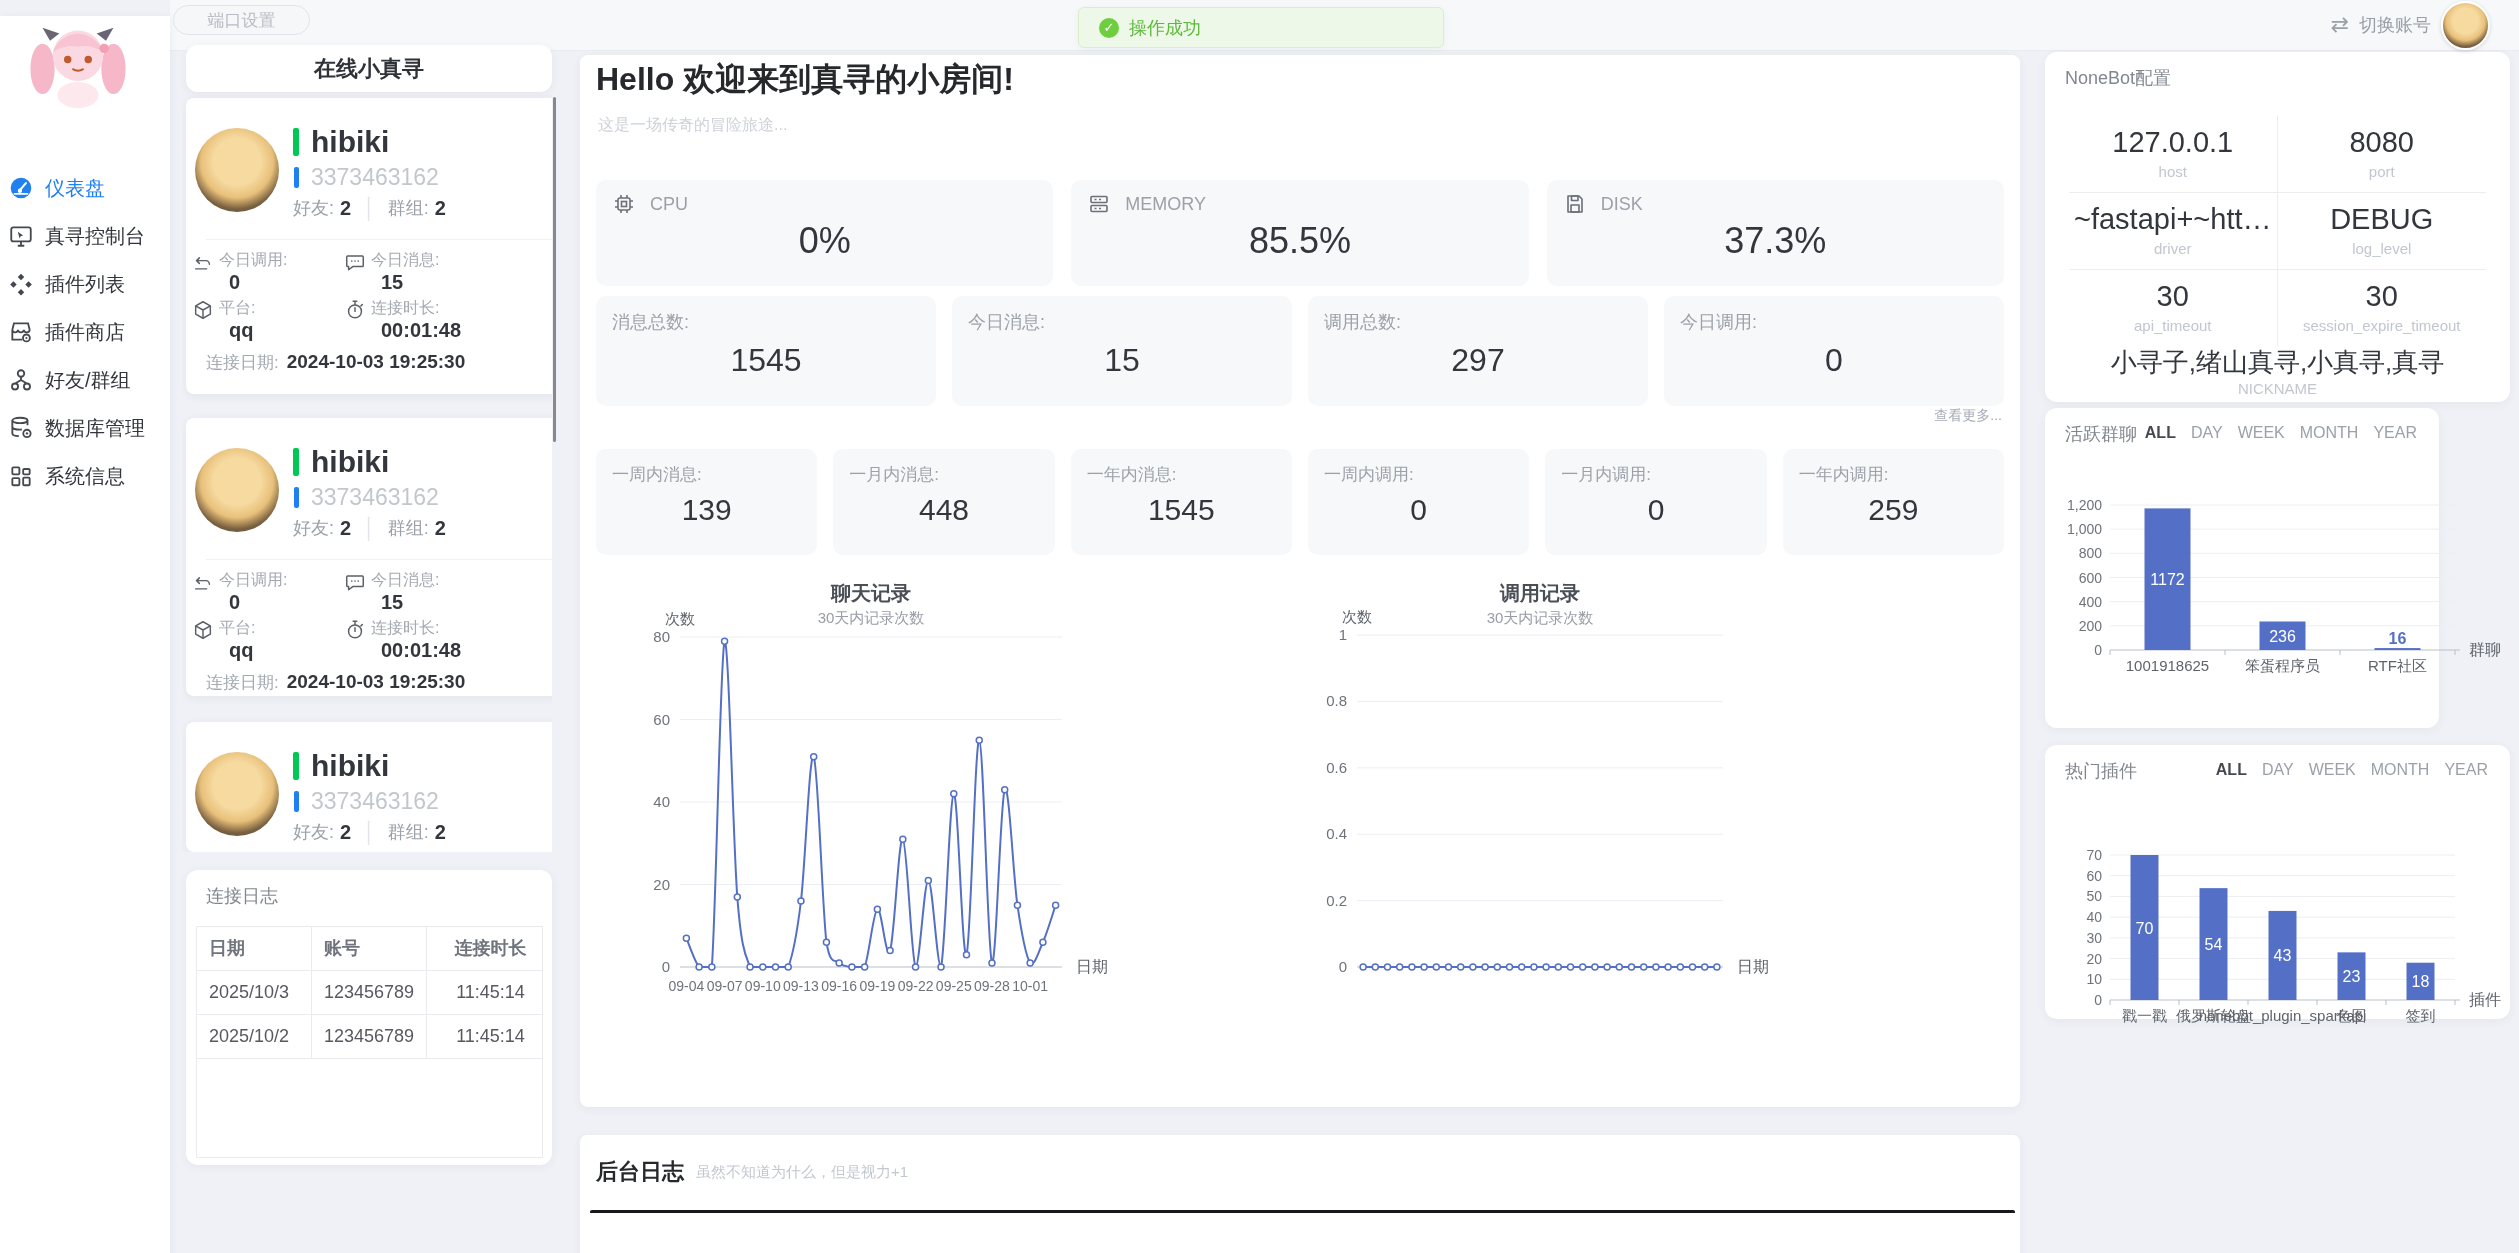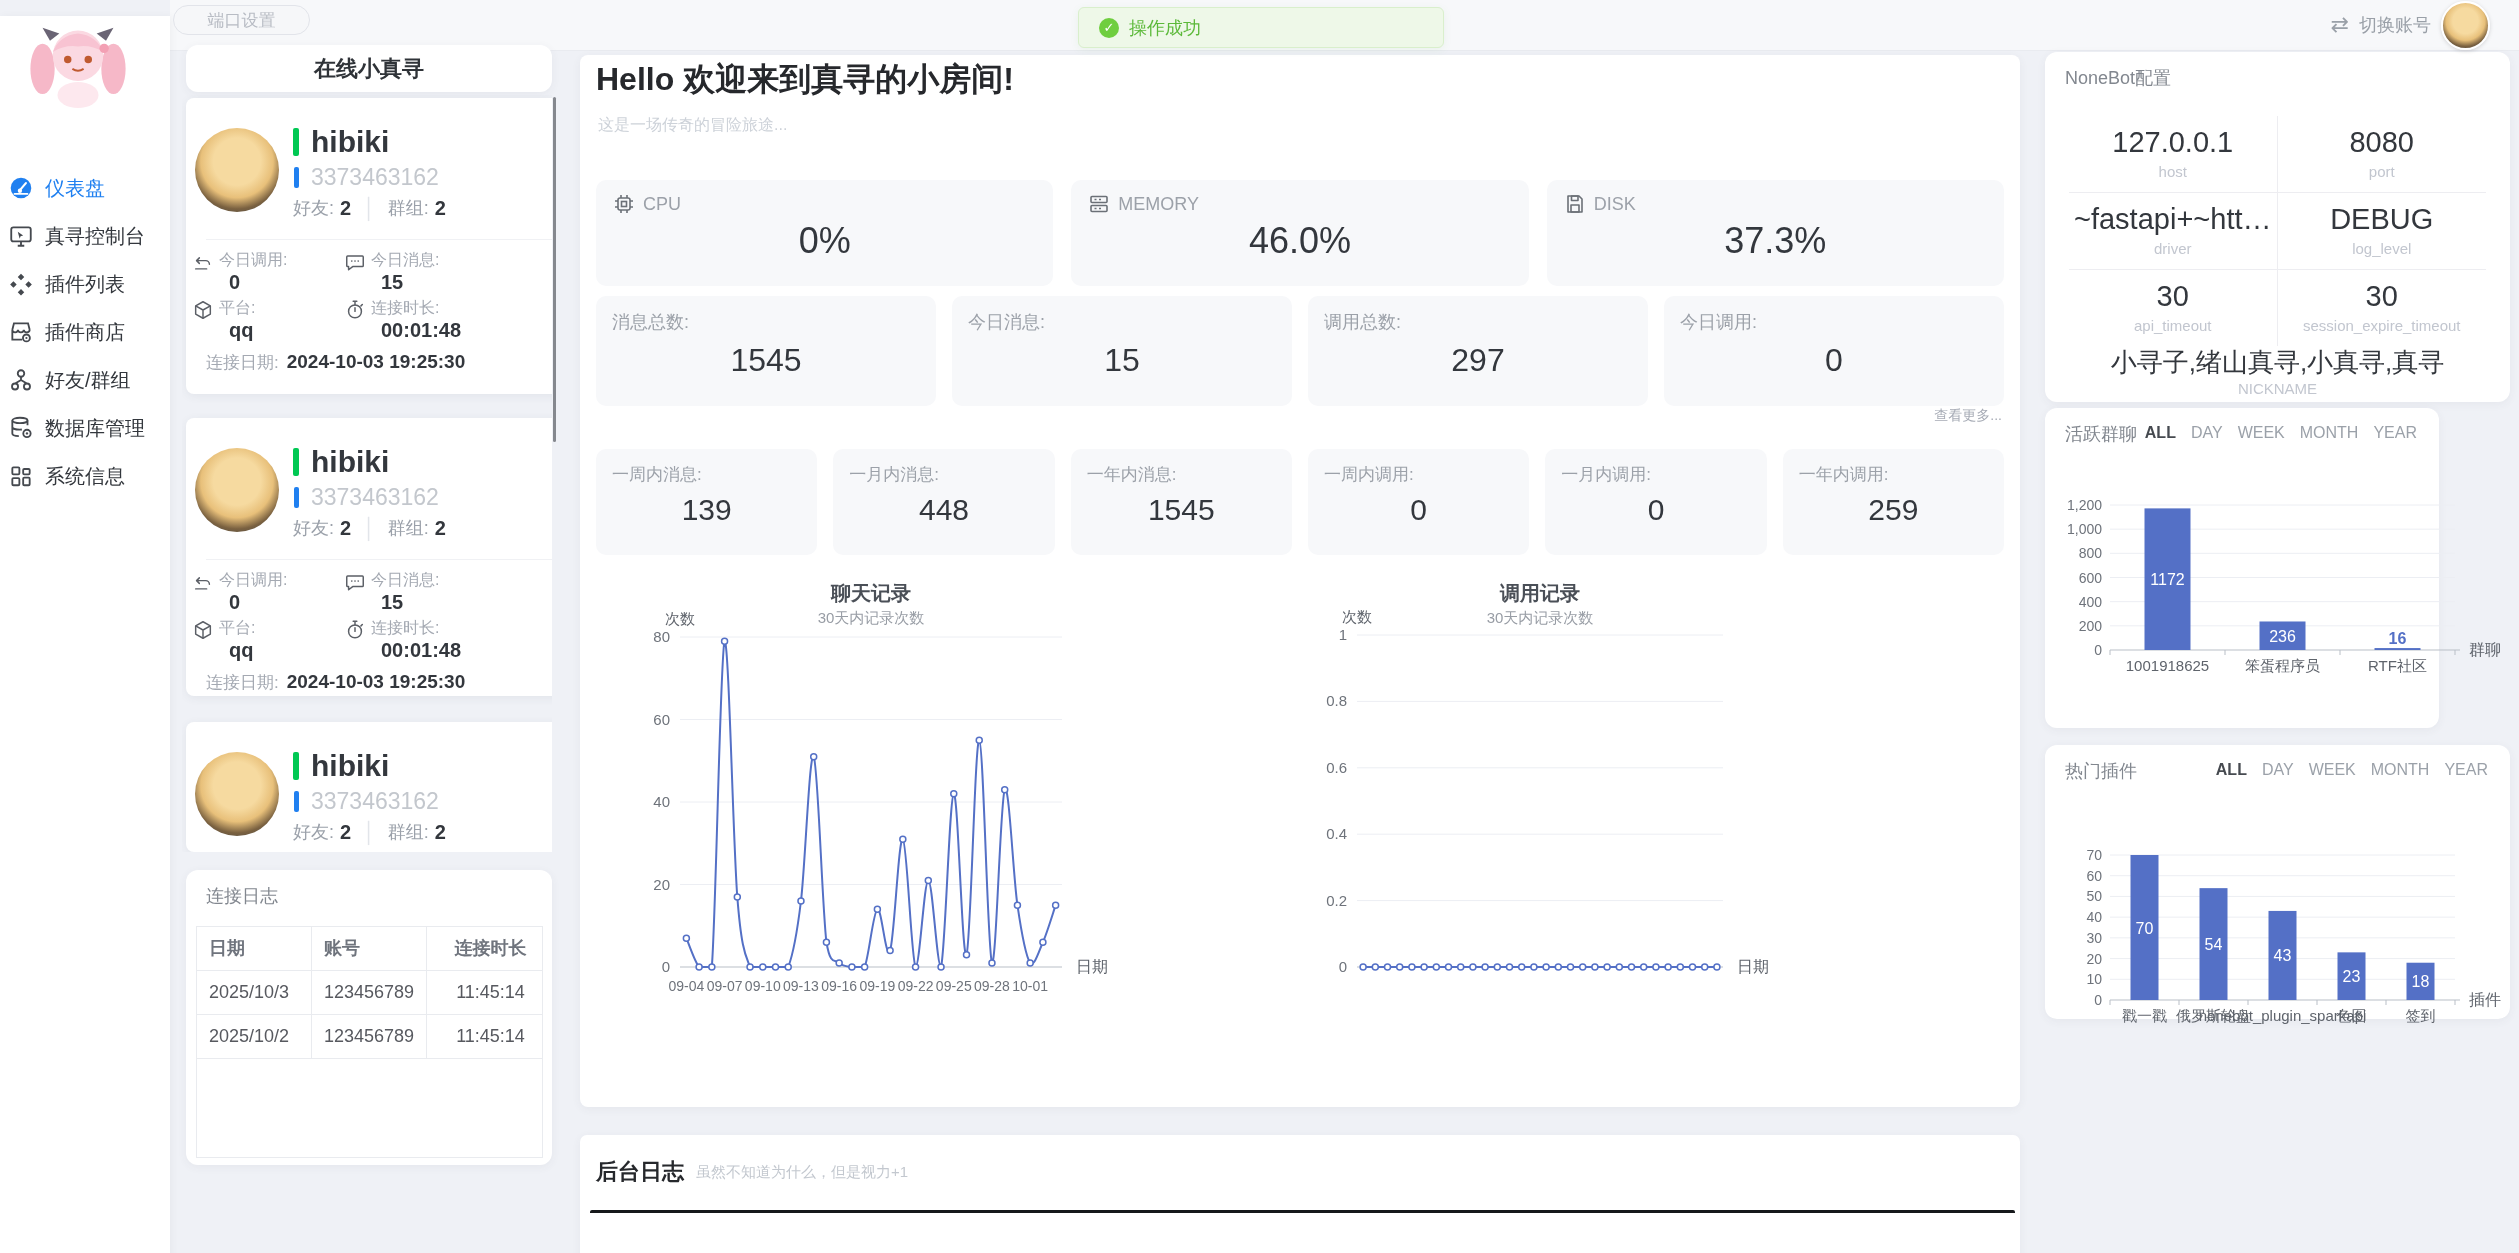--- a/index.html
+++ b/index.html
@@ -57,21 +57,21 @@
   #connTable .c:nth-child(3n){border-right:none;text-align:center;}
   #connTable .hd{color:#6f747d;font-weight:bold;}
   #connTable .filler{grid-column:1 / span 3;height:98px;border:none;}
   
   #mainCard{left:580px;top:55px;width:1440px;height:1052px;border-radius:8px;}
   #mainCard h1{position:absolute;left:16px;top:-6px;font-size:32px;color:#26282c;margin:0;line-height:60px;}
   #mainSub{position:absolute;left:18px;top:60px;font-size:16px;color:#cdd2d9;}
   .hrow{position:absolute;left:16px;right:16px;display:flex;}
   #gaugeRow{top:125px;height:106px;gap:18px;}
   .gauge{flex:1;background:#f7f8fa;border-radius:10px;position:relative;}
-  .gauge .hd{position:absolute;left:16px;top:12px;display:flex;align-items:center;gap:7px;font-size:18px;color:#9ca1a9;}
+  .gauge .hd{position:absolute;left:16px;top:12px;display:flex;align-items:center;gap:14px;font-size:18px;color:#9ca1a9;}
   .gauge .ic{width:24px;height:24px;}
   .gauge .vl{position:absolute;left:0;right:0;top:40px;text-align:center;font-size:36px;color:#33373d;}
   #totalRow{top:241px;height:110px;gap:16px;}
   .stat{flex:1;background:#f7f8fa;border-radius:10px;position:relative;}
   .stat .lb{position:absolute;left:16px;top:14px;font-size:18px;color:#9ca1a9;}
   .stat .vl{position:absolute;left:0;right:0;top:46px;text-align:center;font-size:32px;color:#33373d;}
   #moreLink{position:absolute;right:18px;top:352px;font-size:14px;color:#a6abb5;cursor:pointer;}
   #periodRow{top:394px;height:106px;gap:16px;}
   .period .lb{font-size:17px;}
   .period .vl{font-size:30px;top:44px;}
@@ -357,21 +357,21 @@
       </div>
       <div class="gauge">
         <div class="hd">
           <span class="ic"><svg viewBox="0 0 24 24" fill="none" stroke="#6b7077" stroke-width="1.6">
               <rect x="4" y="4.5" width="16" height="6" rx="1"></rect>
               <rect x="4" y="13.5" width="16" height="6" rx="1"></rect>
               <path d="M7.5 7.5h2M12 7.5h2M7.5 16.5h2M12 16.5h2"></path>
             </svg></span>
           <span>MEMORY</span>
         </div>
-        <div class="vl">46.0%</div>
+        <div class="vl">85.5%</div>
       </div>
       <div class="gauge">
         <div class="hd">
           <span class="ic"><svg viewBox="0 0 24 24" fill="none" stroke="#6b7077" stroke-width="1.6" stroke-linejoin="round">
               <path d="M5 4h11l3 3v13H5z"></path>
               <rect x="8.5" y="4" width="6.5" height="4.5"></rect>
               <rect x="8" y="13" width="8" height="7"></rect>
             </svg></span>
           <span>DISK</span>
         </div>

